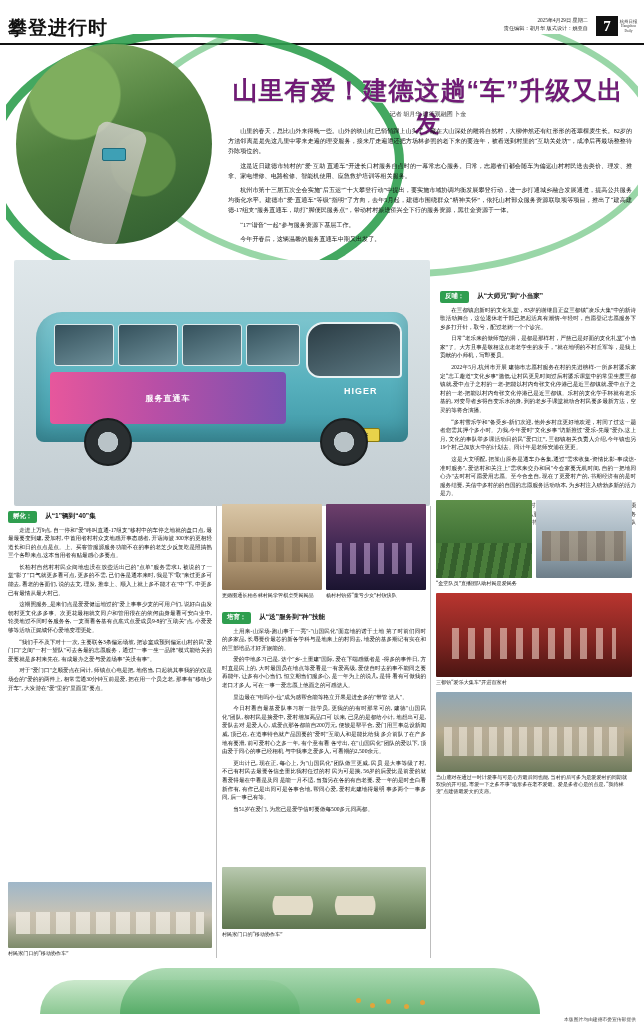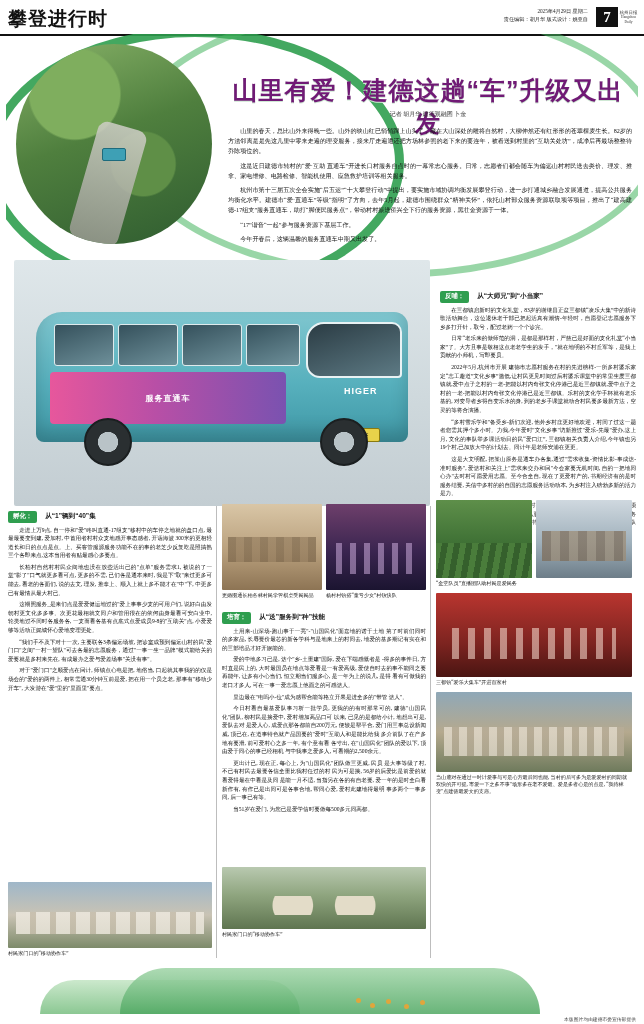--- a/index.html
+++ b/index.html
@@ -8,21 +8,21 @@
     background:#ffffff;
     font-family:"Liberation Serif", serif;
     color:#1a1a1a;
     overflow:hidden;
     position:relative;
   }
   .page{position:relative;width:644px;height:1024px;overflow:hidden;}
 
   
   .masthead{
-    position:absolute;left:0;top:4px;width:644px;height:30px;
+    position:absolute;left:0;top:13px;width:644px;height:30px;
     border-bottom:2px solid #111;
   }
   .mast-title{
     position:absolute;left:8px;top:2px;
     font-family:"Liberation Serif", serif;
     font-size:19px;font-weight:bold;letter-spacing:1px;color:#111;
   }
   .mast-meta{
     position:absolute;right:56px;top:3px;text-align:right;
     font-size:5.2px;line-height:8px;color:#222;

